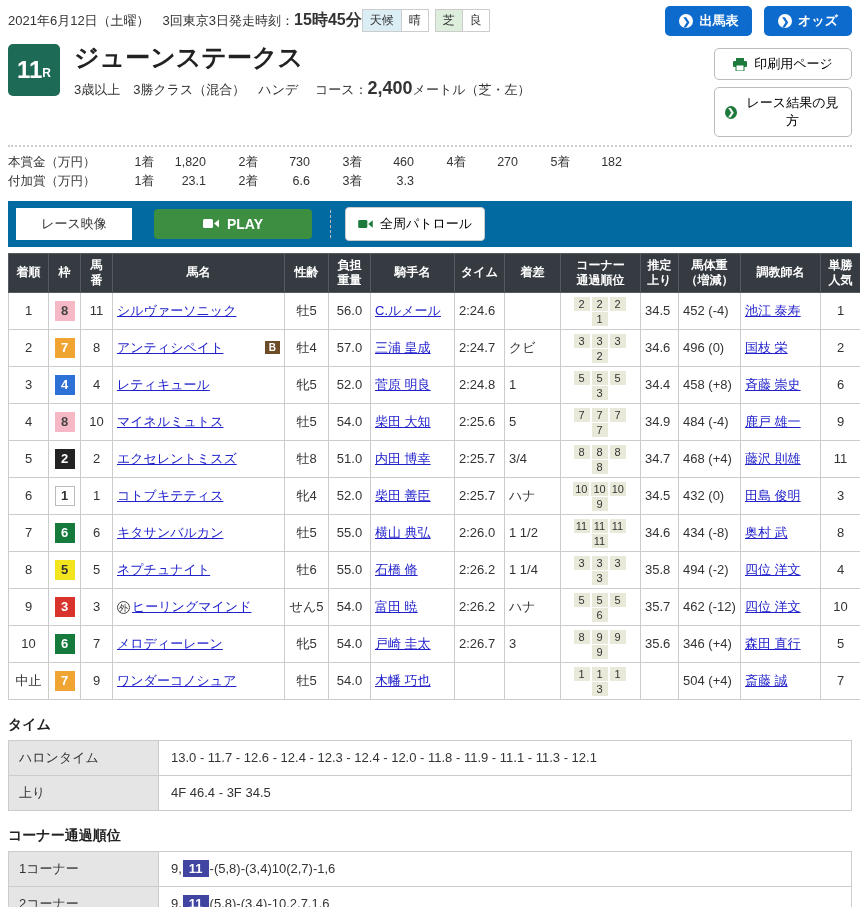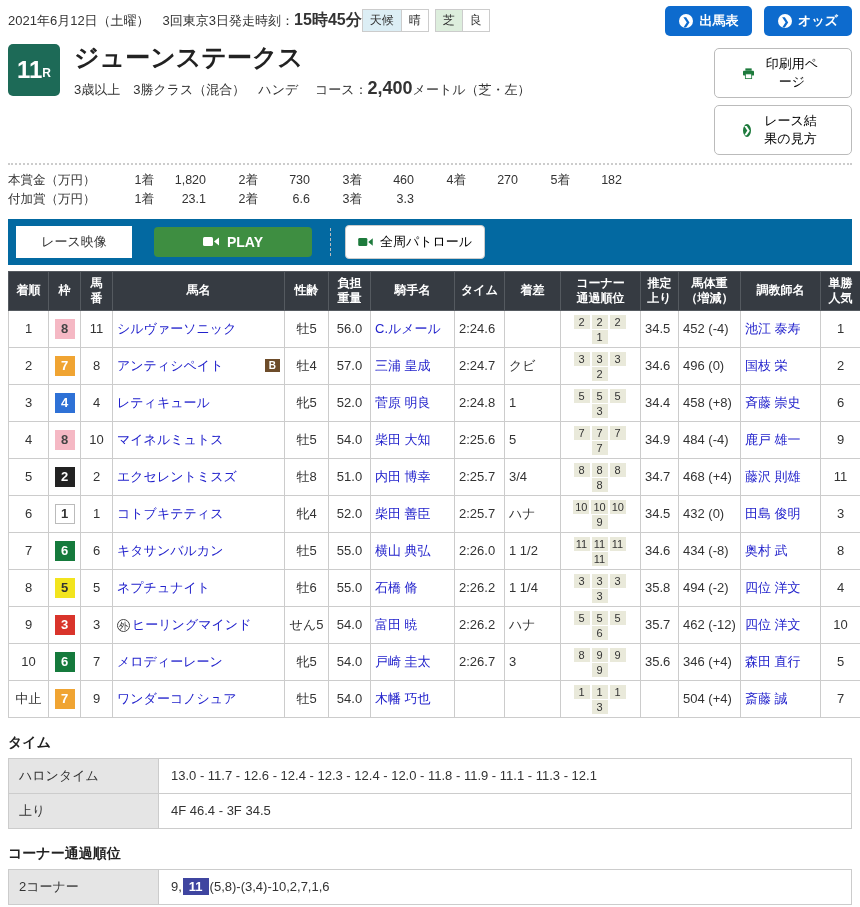--- a/index.html
+++ b/index.html
@@ -1,33 +1,33 @@
 <!DOCTYPE html>
 <html><head>
 <meta charset="utf-8">
 <style>
   * { box-sizing: border-box; }
   html,body { margin:0; padding:0; background:#fff; }
   body { width:860px; font-family:"Liberation Sans","DejaVu Sans",sans-serif; color:#333; font-size:13px; }
   .wrap { padding:6px 8px 0 8px; }
-  a.link { color:#2222cc; cursor:pointer; }
+  a.link { color:#2222cc; text-decoration:underline; cursor:pointer; }
 
   
   .topbar { display:flex; justify-content:space-between; align-items:flex-start; }
   .topbar-left { display:flex; align-items:center; padding-top:3px; }
   .date-text { font-size:13px; color:#333; }
   .start-label { font-size:13px; }
   .start-time { font-size:16px; font-weight:bold; }
   .badges { display:flex; }
   .badge { border:1px solid #ccc; padding:2px 7px; font-size:12px; background:#fff; }
   .badge.key-weather { background:#dceef5; border-right:none; }
   .badge.key-turf { background:#ddeedd; border-right:none; margin-left:6px; }
   .btn-blue { display:inline-flex; align-items:center; gap:6px; background:#0d6bce; color:#fff; border:none; border-radius:5px; padding:6px 14px; font-size:13px; font-weight:bold; cursor:pointer; margin-left:8px; }
   .circle-arrow { display:inline-flex; width:14px; height:14px; border-radius:50%; background:#fff; color:#0d6bce; font-size:10px; align-items:center; justify-content:center; font-weight:bold; }
-  .btn-white { display:inline-flex; align-items:center; justify-content:center; gap:7px; background:#fff; border:1px solid #bbb; border-radius:5px; padding:6px 28px; font-size:13px; cursor:pointer; width:138px; }
+  .btn-white { display:inline-flex; align-items:center; justify-content:center; gap:7px; background:#fff; border:1px solid #bbb; border-radius:5px; padding:6px 10px; font-size:13px; cursor:pointer; width:138px; }
   .circle-arrow-green { display:inline-flex; width:13px; height:13px; border-radius:50%; background:#1d7a3c; color:#fff; font-size:9px; align-items:center; justify-content:center; font-weight:bold; }
 
   
   .race-header { display:flex; justify-content:space-between; margin-top:8px; }
   .race-left { display:flex; gap:14px; }
   .race-badge { width:52px; height:52px; background:#1d6a57; border-radius:5px; color:#fff; display:flex; align-items:center; justify-content:center; font-weight:bold; }
   .race-badge .num { font-size:24px; }
   .race-badge .suf { font-size:12px; margin-top:6px; }
   .race-title { font-size:25px; font-weight:bold; color:#222; line-height:1.1; }
   .race-cond { margin-top:6px; font-size:13px; color:#333; }
@@ -425,19 +425,23 @@
           <th>上り</th>
           <td>4F 46.4 - 3F 34.5</td>
         </tr>
       </tbody>
     </table>
 
   <div class="sec-h">コーナー通過順位</div>
   <table class="kv">
       <tbody id="corner-body">
         <tr>
+          <th>1コーナー</th>
+          <td><span>9,</span><span class="hi11">11</span><span>-(5,8)-(3,4)10(2,7)-1,6</span></td>
+        </tr>
+        <tr>
           <th>2コーナー</th>
           <td><span>9,</span><span class="hi11">11</span><span>(5,8)-(3,4)-10,2,7,1,6</span></td>
         </tr>
       </tbody>
     </table>
 
 </div>
 
 </body></html>

